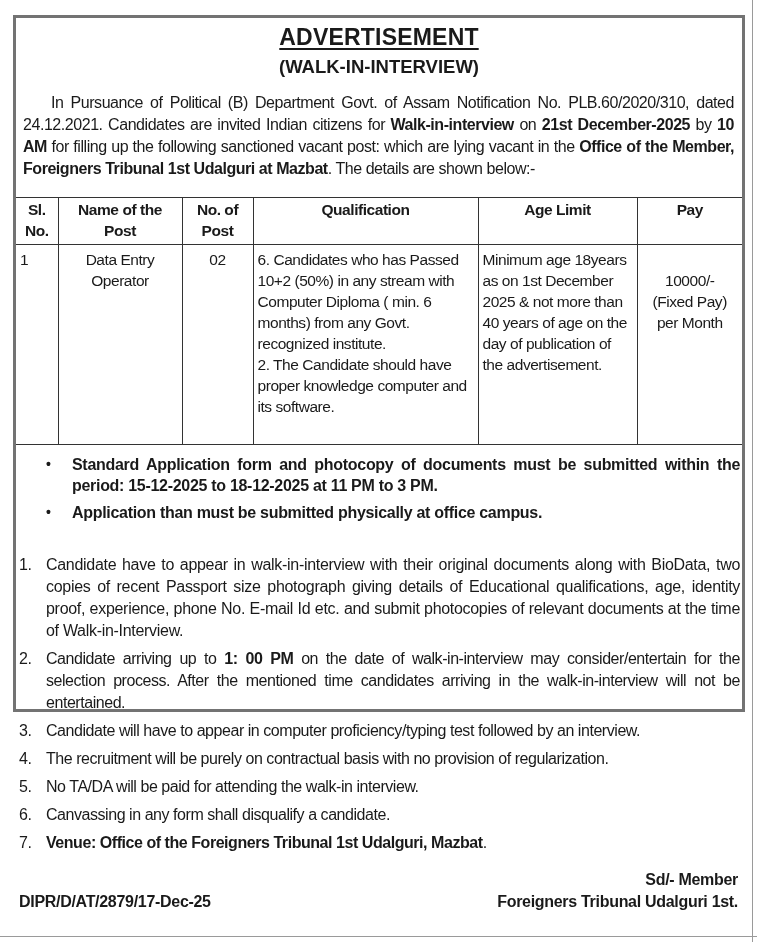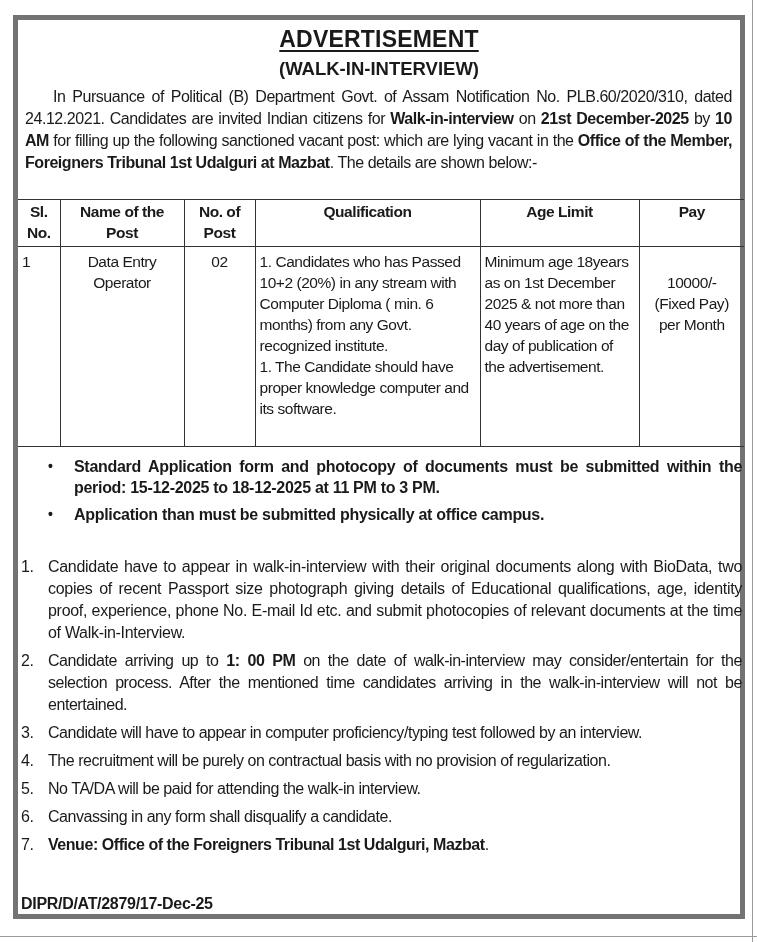--- a/index.html
+++ b/index.html
@@ -3,34 +3,34 @@
 <meta charset="utf-8">
 <style>
   * { box-sizing: border-box; margin: 0; padding: 0; }
   html, body { width: 757px; height: 942px; background: #ffffff; overflow: hidden; }
   body { position: relative; font-family: "Liberation Sans", sans-serif; color: #1a1a1a; }
 
   .outer-v { position: absolute; left: 752px; top: 0; width: 1px; height: 942px; background: #9a9a9a; }
   .outer-h { position: absolute; left: 0; top: 936px; width: 757px; height: 1px; background: #9a9a9a; }
 
   .frame {
-    position: absolute; left: 13px; top: 15px; width: 732px; height: 904px;
-    border: 5px solid #737373; padding: 0 7px 0 7px;
+    position: absolute; left: 13px; top: 15px; width: 732px; height: 697px;
+    border: 3px solid #737373; padding: 0 7px 0 7px;
   }
 
   .title {
     text-align: center; font-weight: bold; font-size: 23px; letter-spacing: 0.2px;
     margin-top: 5px; line-height: 28px;
   }
   .title span { text-decoration: underline; text-underline-offset: 3px; text-decoration-thickness: 1.5px; }
   .subtitle { text-align: center; font-weight: bold; font-size: 18.5px; line-height: 26px; margin-top: 3px; }
 
   .intro {
     font-size: 16px; line-height: 22px; text-align: justify; letter-spacing: -0.45px;
-    margin-top: 4px; padding-right: 1px;
+    margin-top: 12px; padding-right: 1px;
   }
   .intro .indent { display: inline-block; width: 28px; }
   .intro b { font-weight: bold; }
 
   table.posts {
     position: absolute; left: 0; top: 179px; width: 726px; border-collapse: collapse;
     font-size: 15.5px; letter-spacing: -0.45px;
   }
   table.posts th, table.posts td { border: 1.3px solid #333; vertical-align: top; padding: 1px 4px; line-height: 21px; }
   table.posts th { font-weight: bold; text-align: center; height: 47px; }
@@ -84,22 +84,22 @@
       <th class="c3 center">No. of Post</th>
       <th class="c4">Qualification</th>
       <th class="c5">Age Limit</th>
       <th class="c6 center">Pay</th>
     </tr>
     <tr>
       <td>1</td>
       <td class="center">Data Entry Operator</td>
       <td class="center">02</td>
       <td>
-        <div>1. Candidates who has Passed 10+2 (20%) in any stream with Computer Diploma ( min. 6 months) from any Govt. recognized institute.</div>
-        <div>1. The Candidate should have proper knowledge computer and its software.</div>
+        <div>6. Candidates who has Passed 10+2 (50%) in any stream with Computer Diploma ( min. 6 months) from any Govt. recognized institute.</div>
+        <div>2. The Candidate should have proper knowledge computer and its software.</div>
       </td>
       <td>Minimum age 18years as on 1st December 2025 &amp; not more than 40 years of age on the day of publication of the advertisement.</td>
       <td class="center pay-cell">
         <div>10000/-</div>
         <div>(Fixed Pay)</div>
         <div>per Month</div>
       </td>
     </tr>
   </tbody>
     </table>
@@ -140,14 +140,18 @@
     <div class="term">
       <span class="num">6.</span>
       <span class="ttext">Canvassing in any form shall disqualify a candidate.</span>
     </div>
     <div class="term">
       <span class="num">7.</span>
       <span class="ttext"><b>Venue: Office of the Foreigners Tribunal 1st Udalguri, Mazbat</b><span>.</span></span>
     </div>
   </div>
 
+  <div class="sign">
+    <div>Sd/- Member</div>
+    <div>Foreigners Tribunal Udalguri 1st.</div>
+  </div>
   <div class="ref">DIPR/D/AT/2879/17-Dec-25</div>
 </div>
 
 </body></html>

